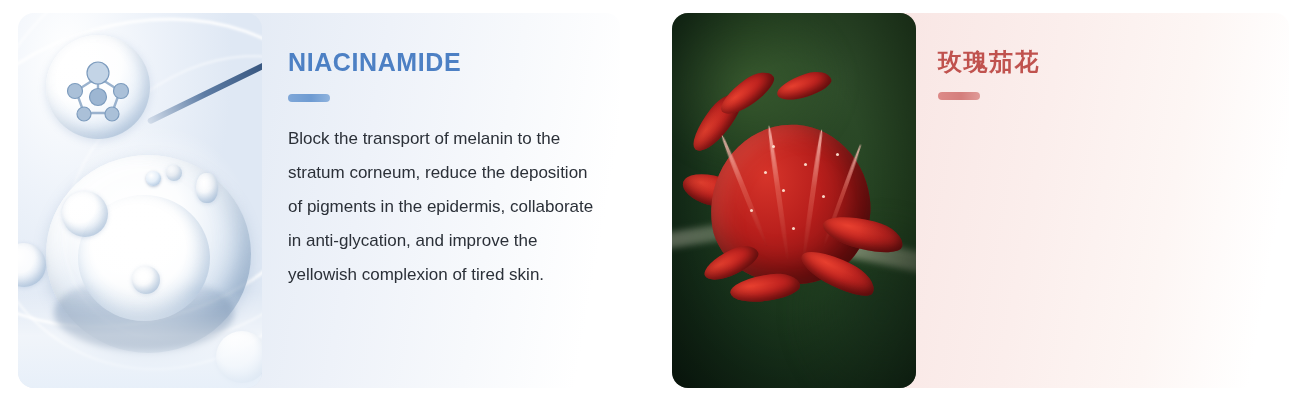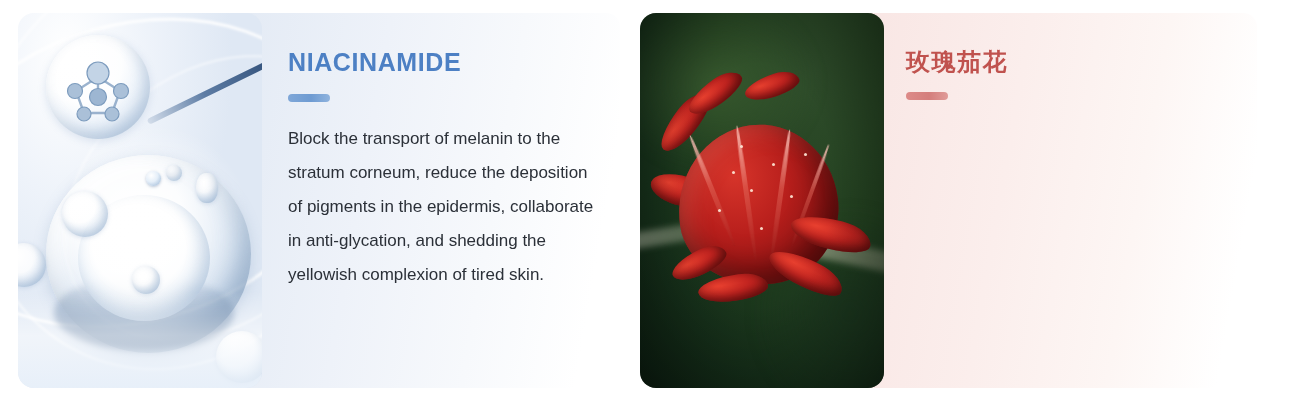--- a/index.html
+++ b/index.html
@@ -22,21 +22,21 @@
   
   .card {
     position: absolute;
     top: 0;
     height: 410px;
     display: flex;
     align-items: stretch;
   }
 
   .card-left  { left: 0px;   width: 620px; }
-  .card-right { left: 623px; width: 634px; }
+  .card-right { left: 655px; width: 634px; }
 
   
   .card-bg {
     position: absolute;
     top: 13px;
     bottom: 22px;
     left: 120px;
     right: 0;
     border-radius: 14px;
     z-index: 0;
@@ -335,21 +335,21 @@
           </g>
         </svg>
       </div>
 
       <div class="mist"></div>
     </figure>
 
     <div class="text-col">
       <h2 class="title title-en">NIACINAMIDE</h2>
       <div class="rule rule-blue"></div>
-      <p class="body">Block the transport of melanin to the stratum corneum, reduce the deposition of pigments in the epidermis, collaborate in anti-glycation, and shedding the yellowish complexion of tired skin.</p>
+      <p class="body">Block the transport of melanin to the stratum corneum, reduce the deposition of pigments in the epidermis, collaborate in anti-glycation, and improve the yellowish complexion of tired skin.</p>
     </div>
   </section>
 
   <section class="card card-right">
     <div class="card-bg"></div>
 
     <figure class="photo photo-flower">
       <div class="fv">
         <div class="bg-blur-1"></div>
         <div class="bg-blur-2"></div>

